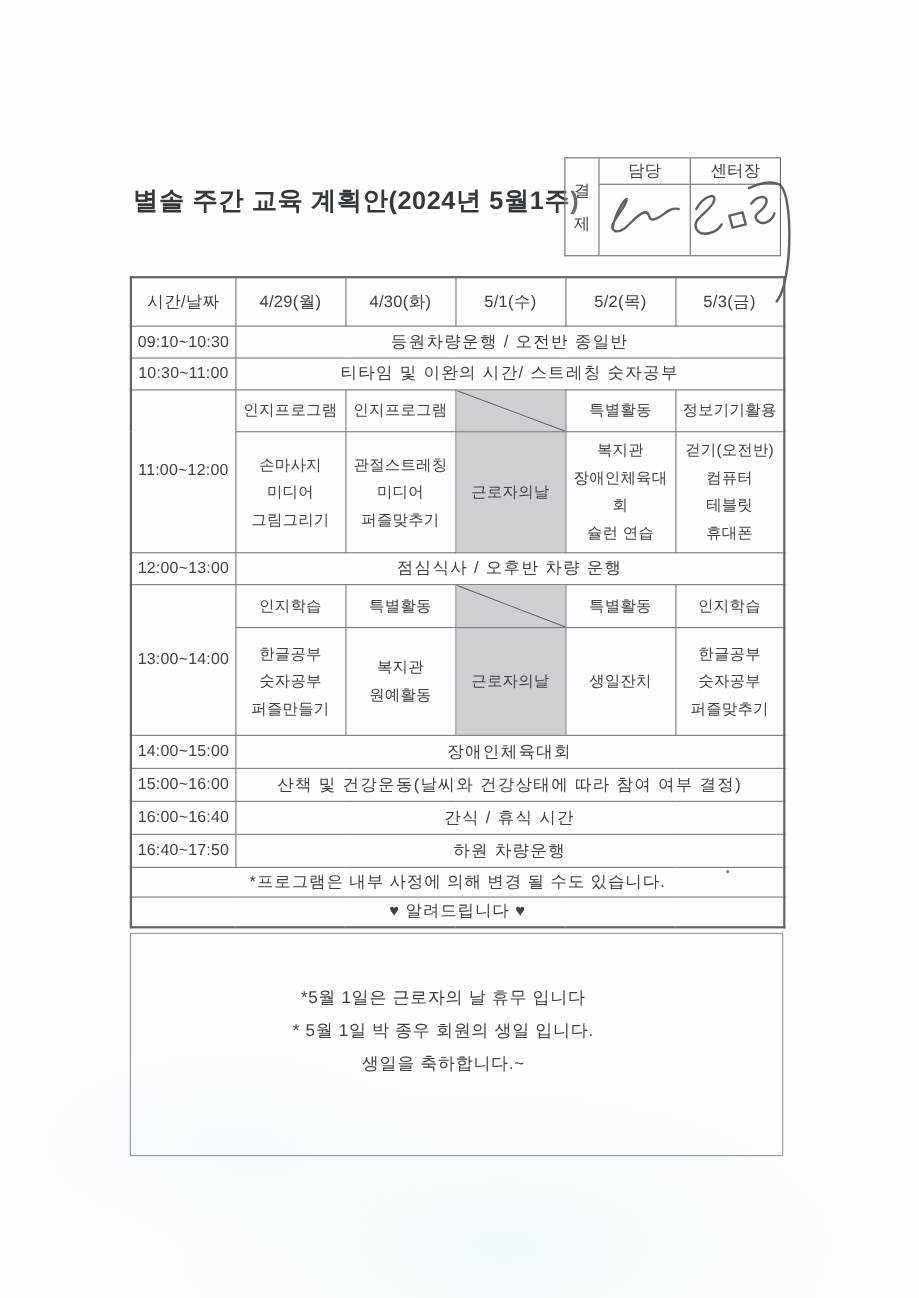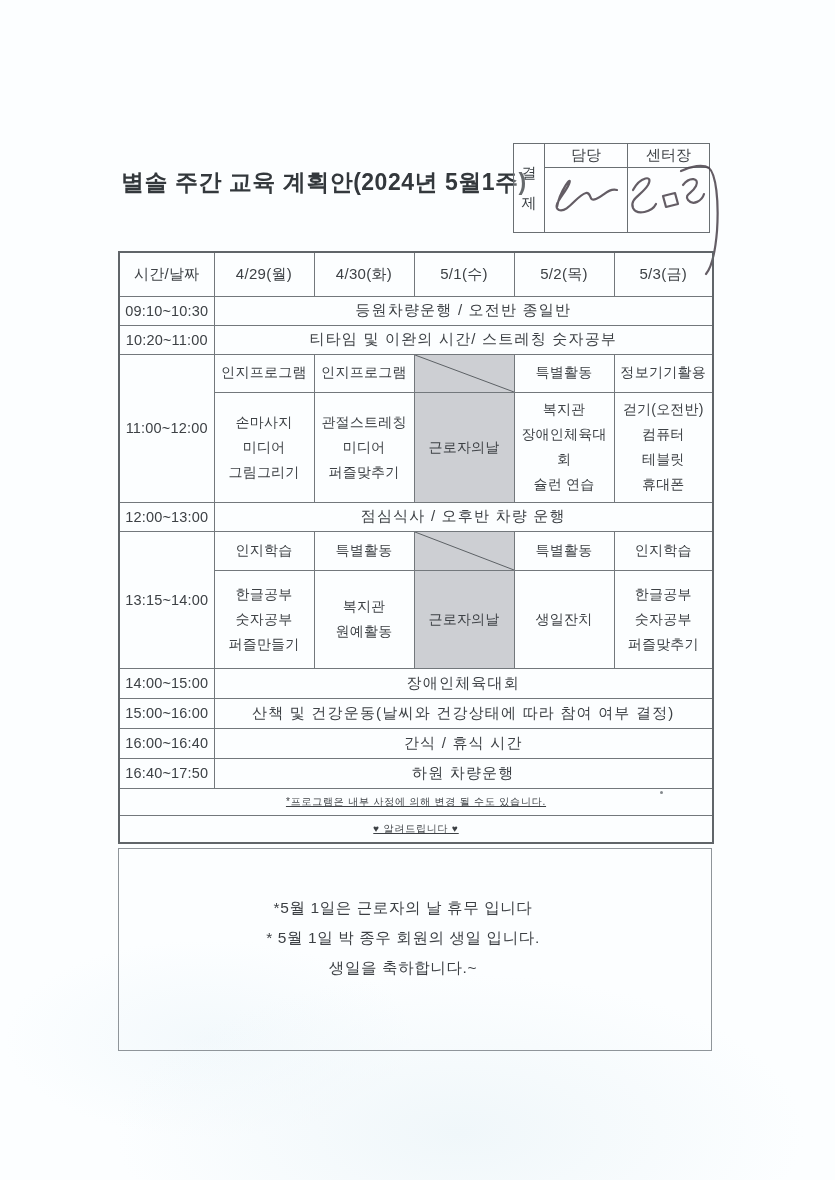--- a/index.html
+++ b/index.html
@@ -42,21 +42,21 @@
   .sched th{font-size:15px;letter-spacing:0.3px;}
   tr.rh44{height:44px} tr.rh29{height:29px} tr.rh38{height:38px} tr.rh110{height:110px}
   tr.rh39{height:39px} tr.rh98{height:98px} tr.rh30{height:30px} tr.rh27{height:27px} tr.rh28{height:28px}
   .time{font-size:14.5px;letter-spacing:0.2px;}
   .merged{font-size:15px;letter-spacing:1.2px;}
   .cat{font-size:14px;letter-spacing:0.3px;}
   .act{font-size:14px;line-height:25px;white-space:pre-line;letter-spacing:0.2px;}
   .shade{background:#cdcfd3;}
   .diag{position:relative;}
   .diag svg{position:absolute;left:0;top:0;width:100%;height:100%;display:block;}
-  .fullrow{font-size:10px;letter-spacing:0.8px;text-decoration:underline;}
+  .fullrow{font-size:15px;letter-spacing:0.8px;}
   
   .notice{
     position:absolute;left:118px;top:848px;width:594px;height:203px;
     border:1.5px solid #8f959a;box-sizing:border-box;
     display:flex;align-items:center;justify-content:center;
   }
   .notice-text{
     white-space:pre-line;text-align:center;font-size:15.5px;line-height:30px;
     letter-spacing:0.6px;transform:translate(-18px,-12px);color:#3b3f43;margin-left:12px;
   }
@@ -108,21 +108,21 @@
         <th>5/2(목)</th>
         <th>5/3(금)</th>
       </tr>
 
       <tr class="rh29">
         <td class="time">09:10~10:30</td>
         <td class="merged" colspan="5">등원차량운행 / 오전반 종일반</td>
       </tr>
 
       <tr class="rh29">
-        <td class="time">10:20~11:00</td>
+        <td class="time">10:30~11:00</td>
         <td class="merged" colspan="5">티타임 및 이완의 시간/ 스트레칭 숫자공부</td>
       </tr>
 
       <tr class="rh38">
         <td class="time" rowspan="2">11:00~12:00</td>
         <td class="cat">인지프로그램</td>
         <td class="cat">인지프로그램</td>
         <td class="cat shade diag">
           <svg viewBox="0 0 100 38" preserveAspectRatio="none">
             <line x1="0" y1="0" x2="100" y2="38" stroke="#5a5f63" stroke-width="1"></line>
@@ -147,21 +147,21 @@
 테블릿
 휴대폰</td>
       </tr>
 
       <tr class="rh29">
         <td class="time">12:00~13:00</td>
         <td class="merged" colspan="5">점심식사 / 오후반 차량 운행</td>
       </tr>
 
       <tr class="rh39">
-        <td class="time" rowspan="2">13:15~14:00</td>
+        <td class="time" rowspan="2">13:00~14:00</td>
         <td class="cat">인지학습</td>
         <td class="cat">특별활동</td>
         <td class="cat shade diag">
           <svg viewBox="0 0 100 39" preserveAspectRatio="none">
             <line x1="0" y1="0" x2="100" y2="39" stroke="#5a5f63" stroke-width="1"></line>
           </svg>
         </td>
         <td class="cat">특별활동</td>
         <td class="cat">인지학습</td>
       </tr>

